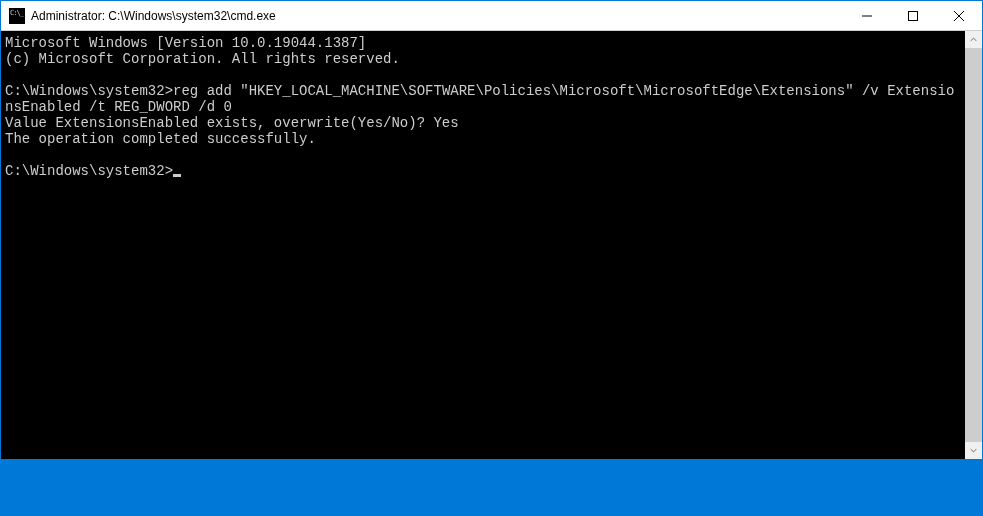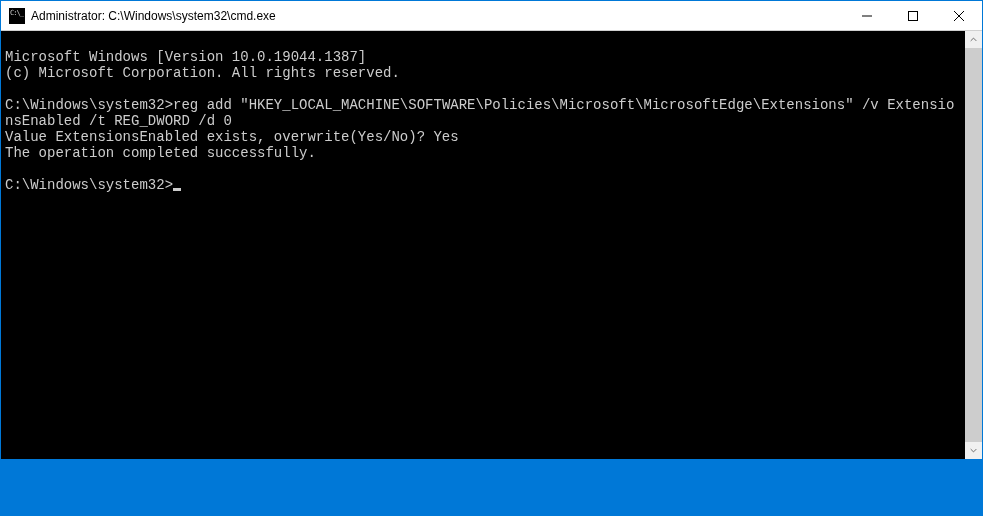--- a/index.html
+++ b/index.html
@@ -81,21 +81,21 @@
       background: #000;
       min-height: 0;
     }
     .terminal {
       flex: 1;
       background: #000;
       color: #cccccc;
       font-family: Consolas, "Courier New", monospace;
       font-size: 14px;
       line-height: 16px;
-      padding: 18px 4px;
+      padding: 4px 4px;
       white-space: pre-wrap;
       word-break: break-all;
       overflow: hidden;
     }
     .terminal .line {
       white-space: pre-wrap;
     }
     .cursor {
       display: inline-block;
       width: 8px;

